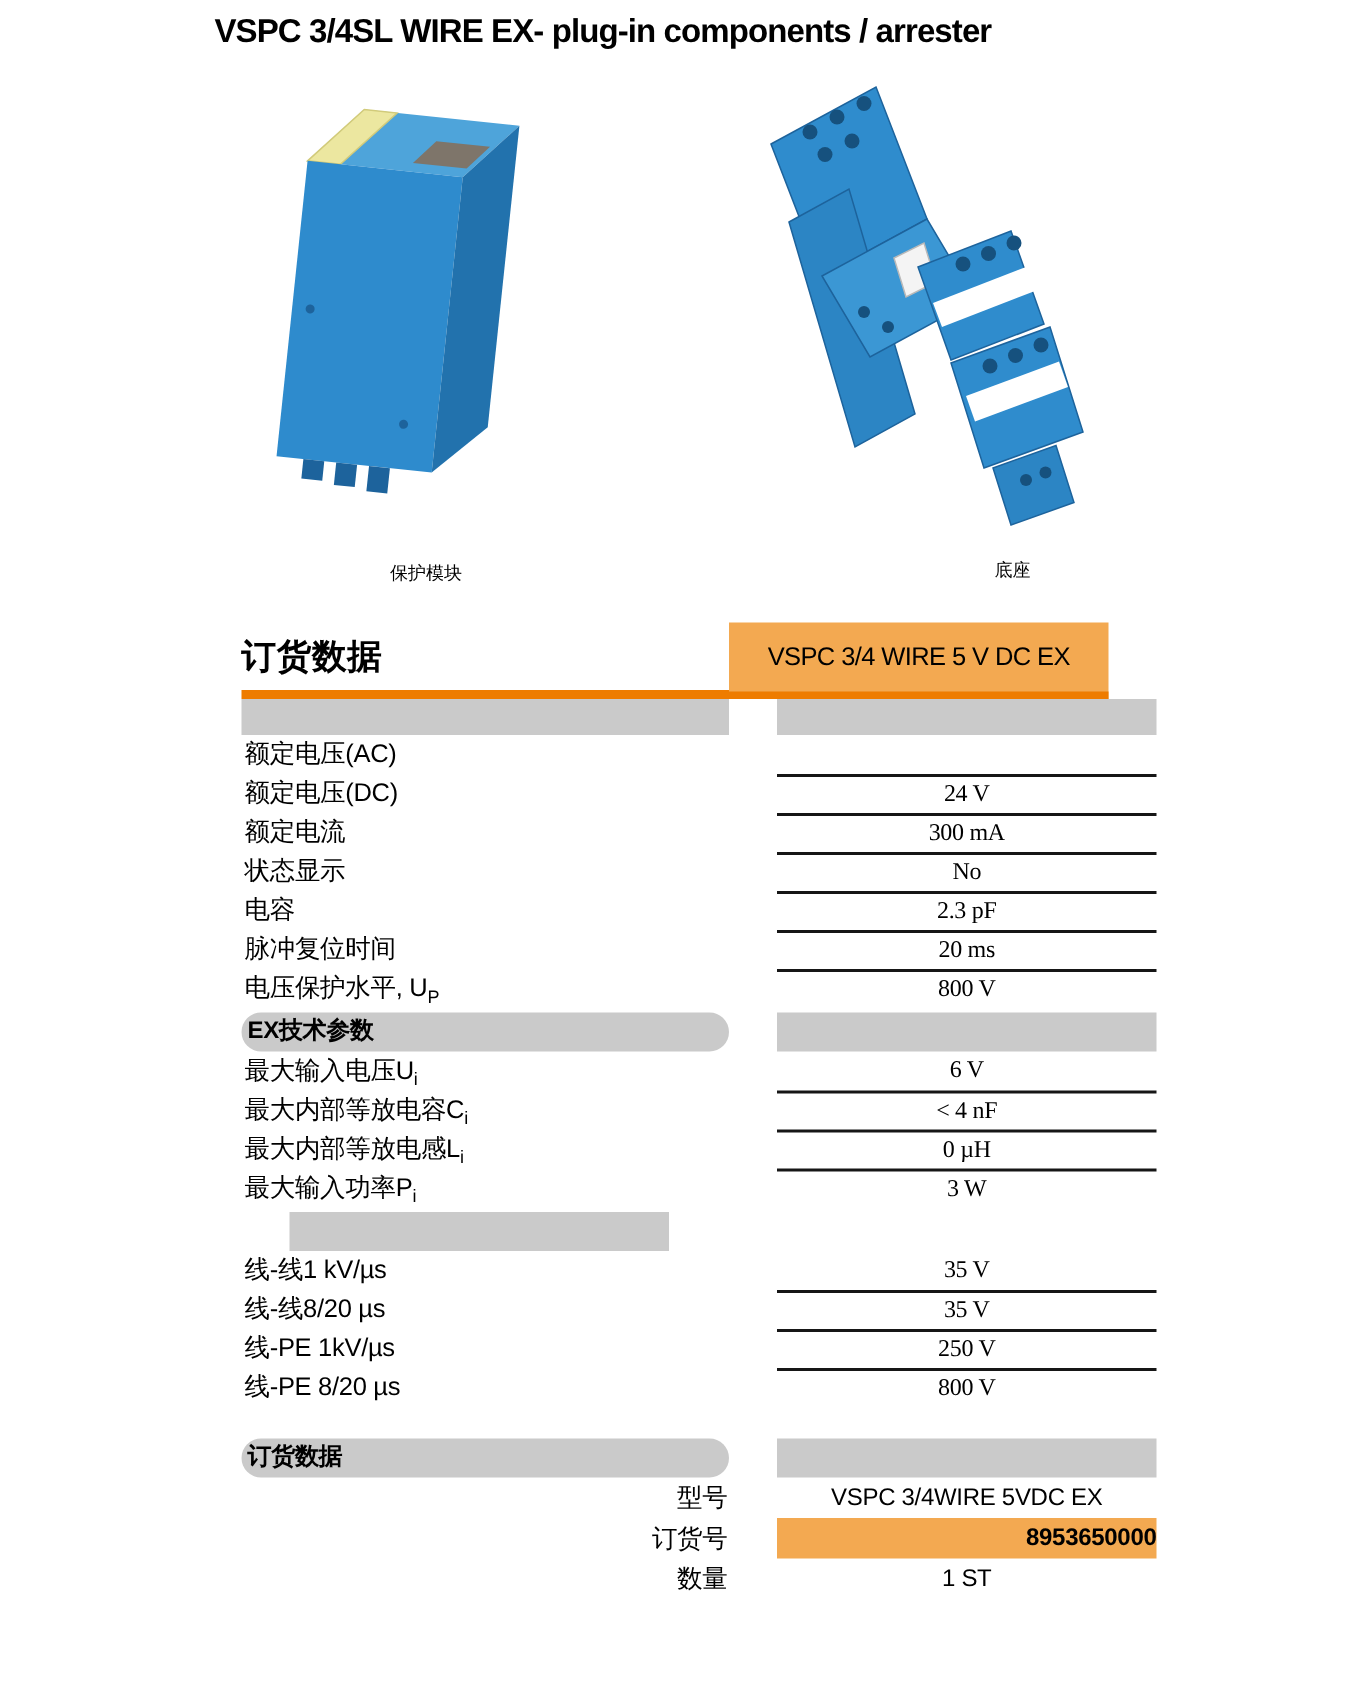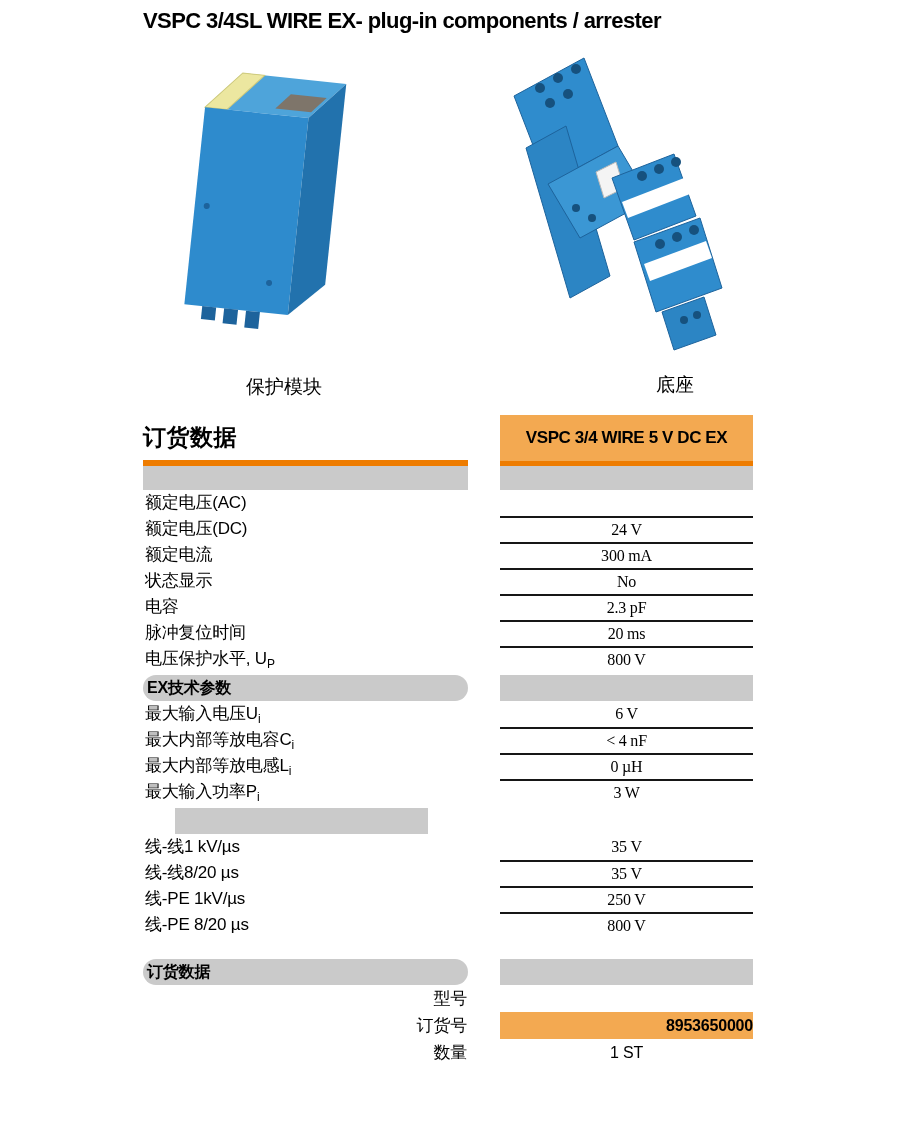--- a/index.html
+++ b/index.html
@@ -7,35 +7,35 @@
     position:relative; width:905px; height:1125px; background:#ffffff;
     font-family:"Liberation Sans","DejaVu Sans",sans-serif; color:#000; overflow:hidden;
   }
   .title {
     position:absolute; left:143px; top:8px; margin:0;
     font-size:22px; font-weight:bold; letter-spacing:-0.6px; white-space:nowrap;
   }
   .fig { position:absolute; }
   .fig-module { left:168px; top:52px; width:190px; height:290px; }
   .fig-base   { left:492px; top:48px; width:240px; height:332px; }
-  .caption { position:absolute; font-size:19px; text-align:center; width:200px; }
+  .caption { position:absolute; font-size:12px; text-align:center; width:200px; }
   .cap-module { left:184px; top:374px; }
   .cap-base   { left:575px; top:372px; }
 
-  .table { position:absolute; left:143px; top:415px; width:610px; }
+  .table { position:absolute; left:161px; top:415px; width:610px; }
 
   .hdr { display:flex; }
   .hdr-l {
     width:325px; height:45px; border-bottom:6px solid #ee7c00;
     font-size:23px; font-weight:bold; display:flex; align-items:center; letter-spacing:0.5px;
   }
   .hdr-r {
-    width:253px; margin-left:32px; height:46px; border-bottom:5px solid #ee7c00;
+    width:253px; height:46px; border-bottom:5px solid #ee7c00;
     background:#f3a951; display:flex; align-items:center; justify-content:center;
-    font-size:17px; font-weight:bold; letter-spacing:-0.4px; white-space:nowrap;
+    font-size:17px; font-weight:normal; letter-spacing:-0.4px; white-space:nowrap;
   }
   .grayrow { display:flex; }
   .grayrow .gl { width:325px; height:24px; background:#cacaca; }
   .grayrow .gr { width:253px; margin-left:32px; height:24px; background:#cacaca; }
 
   .srow { display:flex; height:26px; }
   .srow .lbl { width:325px; font-size:17px; line-height:26px; padding-left:2px; box-sizing:border-box; white-space:nowrap; letter-spacing:-0.2px; }
   .srow .val { width:253px; margin-left:32px; text-align:center; font-size:16px; line-height:25px; box-sizing:border-box; letter-spacing:-0.2px;font-family:Liberation Serif, serif; }
   .block .srow + .srow .val { border-top:2px solid #161616; line-height:23px; }
   sub { font-size:12px; line-height:0; }
@@ -204,20 +204,21 @@
       </div>
     </div>
 
     <div class="secbar gap-above">
       <div class="sl">订货数据</div>
       <div class="sr"></div>
     </div>
     <div class="orderblock">
       <div class="orow">
         <div class="lbl">型号</div>
+        <div class="val">VSPC 3/4WIRE 5VDC EX</div>
       </div>
       <div class="orow hl">
         <div class="lbl">订货号</div>
         <div class="val">8953650000</div>
       </div>
       <div class="orow">
         <div class="lbl">数量</div>
         <div class="val">1 ST</div>
       </div>
     </div>

